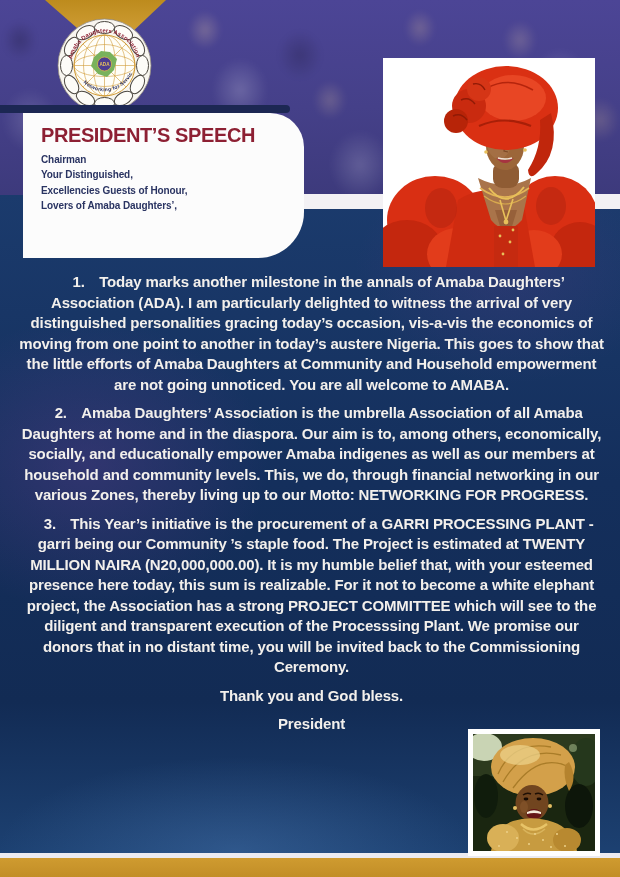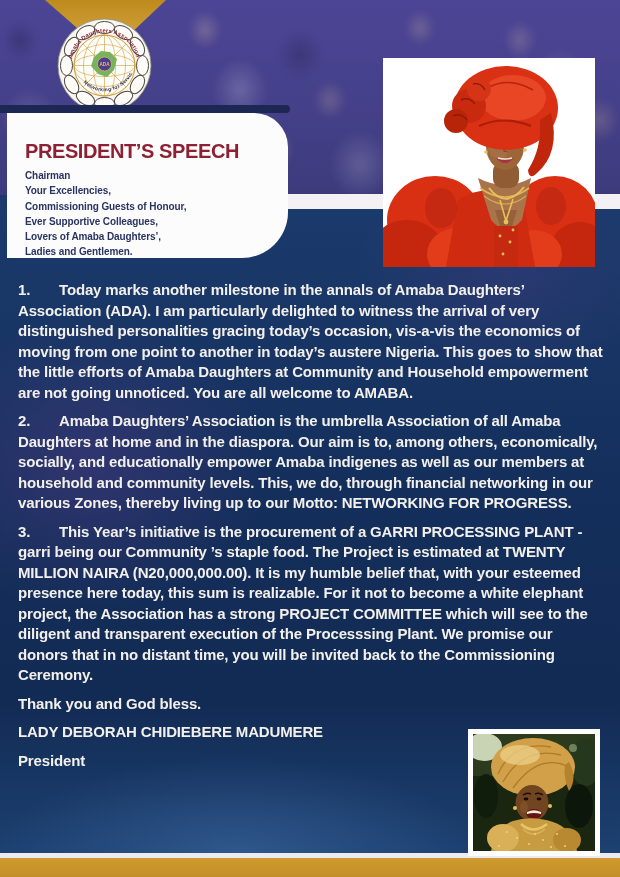--- a/index.html
+++ b/index.html
@@ -38,36 +38,36 @@
   .white-strip{position:absolute; left:278px; right:0; top:194px; height:15px; background:#f3f1f4;}
   .gold-banner{
     position:absolute; left:45px; top:0; width:121px; height:55px;
     clip-path:polygon(0 0,100% 0,52% 100%);
     background:linear-gradient(180deg,#bd8b1d,#dcab47);
   }
   .logo{position:absolute; left:56px; top:17px; width:97px; height:97px;}
   
   .box-stripe{position:absolute; left:0; top:105px; width:290px; height:8px; background:#1c2753; border-radius:0 4px 4px 0;}
   .speech-box{
-    position:absolute; left:7px; top:113px; width:281px; height:145px;
+    position:absolute; left:23px; top:113px; width:281px; height:145px;
     background:#fcfcfc; border-radius:0 34px 46px 0;
-    padding:27px 10px 0 18px; box-sizing:border-box;
+    padding:11px 10px 0 18px; box-sizing:border-box;
   }
   .speech-title{margin:0; font-size:20px; font-weight:bold; letter-spacing:-.4px; color:#8d2033;}
   .salutation{margin-top:5px; font-size:10px; font-weight:bold; line-height:15.3px; color:#2a3462; letter-spacing:-.1px;}
   
   .photo-main{position:absolute; left:383px; top:58px; width:212px; height:209px; background:#fff;}
   .photo-small{position:absolute; left:468px; top:729px; width:132px; height:127px; background:#fff; padding:5px; box-sizing:border-box; z-index:6;}
   .photo-main svg,.photo-small svg{display:block; width:100%; height:100%;}
   
   .content{
     position:absolute; left:18px; top:272px; width:587px; z-index:5;
     color:#f3f0ec; font-size:15px; font-weight:bold; line-height:20.5px; letter-spacing:-.15px;
   }
-  .content p{margin:8px 0 8px 0;}
+  .content p{margin:0 0 8px 0;text-align:center;}
   .pnum{display:inline-block; width:41px;}
   .closing{margin:0 0 8px 0;}
   .sig-name{margin:0;}
   .sig-title{margin:0;}
   
   .footer-line{position:absolute; left:0; right:0; top:853px; height:5px; background:#ebebf1; z-index:2;}
   .footer-gold{position:absolute; left:0; right:0; top:858px; height:19px; background:linear-gradient(180deg,#cf9b30,#c28e27); z-index:2;}
 </style>
 </head>
 <body>
@@ -123,25 +123,23 @@
       </text>
     </svg>
   </div>
 
   <div class="box-stripe"></div>
 
   <div class="speech-box">
     <h1 class="speech-title">PRESIDENT’S SPEECH</h1>
     <div class="salutation">
       <div>Chairman</div>
-      <div>Your Excellencies,</div>
-      <div>Commissioning Guests of Honour,</div>
-      <div>Ever Supportive Colleagues,</div>
+      <div>Your Distinguished,</div>
+      <div>Excellencies Guests of Honour,</div>
       <div>Lovers of Amaba Daughters’,</div>
-      <div>Ladies and Gentlemen.</div>
     </div>
   </div>
 
   <div class="photo-main">
     <svg viewBox="0 0 212 209" xmlns="http://www.w3.org/2000/svg">
       <rect width="212" height="209" fill="#ffffff"></rect>
 
       <ellipse cx="52" cy="162" rx="48" ry="44" fill="#d92f13"></ellipse>
       <ellipse cx="24" cy="192" rx="36" ry="30" fill="#c4270e"></ellipse>
       <ellipse cx="74" cy="196" rx="30" ry="26" fill="#e23c1b"></ellipse>
@@ -189,21 +187,20 @@
       <circle cx="96" cy="31" r="12" fill="#d53516"></circle>
       <path d="M78,42 Q86,38 92,46 M70,58 Q78,54 84,62 M90,26 Q98,24 102,32" stroke="#8f1a06" stroke-width="1.4" fill="none"></path>
     </svg>
   </div>
 
   <div class="content">
     <p><span class="pnum">1.</span><span>Today marks another milestone in the annals of Amaba Daughters’ Association (ADA). I am particularly delighted to witness the arrival of very distinguished personalities gracing today’s occasion, vis-a-vis the economics of moving from one point to another in today’s austere Nigeria. This goes to show that the little efforts of Amaba Daughters at Community and Household empowerment are not going unnoticed. You are all welcome to AMABA.</span></p>
     <p><span class="pnum">2.</span><span>Amaba Daughters’ Association is the umbrella Association of all Amaba Daughters at home and in the diaspora. Our aim is to, among others, economically, socially, and educationally empower Amaba indigenes as well as our members at household and community levels. This, we do, through financial networking in our various Zones, thereby living up to our Motto: NETWORKING FOR PROGRESS.</span></p>
     <p><span class="pnum">3.</span><span>This Year’s initiative is the procurement of a GARRI PROCESSING PLANT - garri being our Community ’s staple food. The Project is estimated at TWENTY MILLION NAIRA (N20,000,000.00). It is my humble belief that, with your esteemed presence here today, this sum is realizable. For it not to become a white elephant project, the Association has a strong PROJECT COMMITTEE which will see to the diligent and transparent execution of the Processsing Plant. We promise our donors that in no distant time, you will be invited back to the Commissioning Ceremony.</span></p>
     <p class="closing">Thank you and God bless.</p>
-    <p class="sig-name">LADY DEBORAH CHIDIEBERE MADUMERE</p>
     <p class="sig-title">President</p>
   </div>
 
   <div class="footer-line"></div>
   <div class="footer-gold"></div>
 
   <div class="photo-small">
     <svg viewBox="0 0 122 117" xmlns="http://www.w3.org/2000/svg">
       <rect width="122" height="117" fill="#1a2610"></rect>
       <rect x="0" y="0" width="122" height="42" fill="#2c3a1e"></rect>

